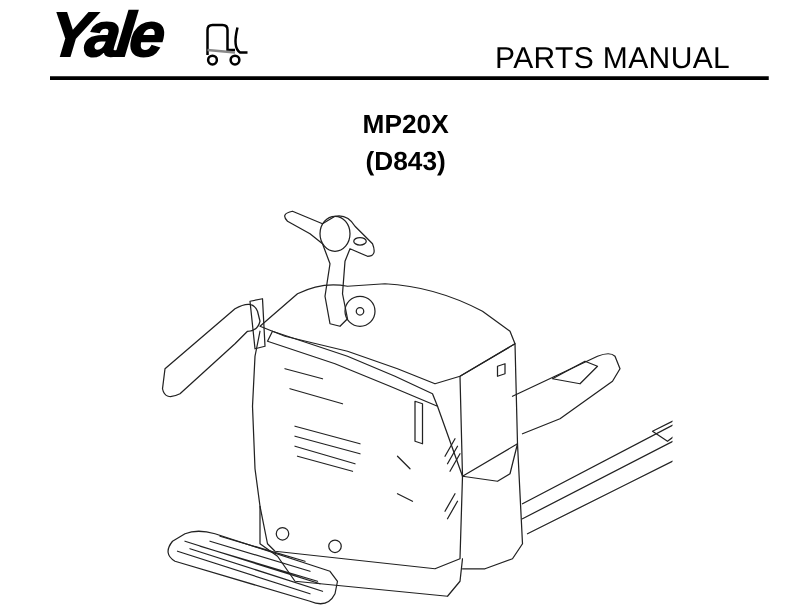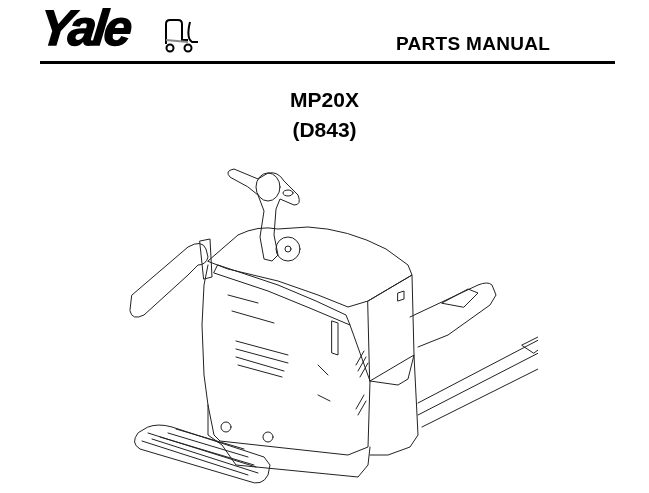--- a/index.html
+++ b/index.html
@@ -1,21 +1,21 @@
 <!DOCTYPE html>
 <html><head>
   <meta charset="utf-8">
   <style>
     html, body { margin: 0; padding: 0; background: #ffffff; }
     body { width: 649px; height: 493px; position: relative; overflow: hidden; font-family: "Liberation Sans", sans-serif; }
     .logo { position: absolute; left: 40px; top: 6px; height: 46px; }
     .logo-text { position: absolute; left: 0; top: -6px; font-family: "Liberation Sans", sans-serif; font-weight: 900; font-style: italic; font-size: 50px; letter-spacing: -3px; color: #000; transform: skewX(-6deg); line-height: 56px; -webkit-text-stroke: 1.4px #000; }
     .logo-truck { position: absolute; left: 122px; top: 12px; }
     .rule { position: absolute; left: 40px; top: 61px; width: 575px; height: 3px; background: #000; }
-    .manual-title { position: absolute; left: 396px; top: 33px; font-weight: bold; font-size: 19px; color: #000; letter-spacing: 0.3px; white-space: nowrap; }
+    .manual-title { position: absolute; left: 396px; top: 33px; font-weight: normal; font-size: 24px; color: #000; letter-spacing: 0.3px; white-space: nowrap; }
     .model { position: absolute; left: 0; width: 649px; text-align: center; font-weight: bold; font-size: 21px; color: #000; }
     .model.m1 { top: 88px; }
     .model.m2 { top: 118px; }
     .illustration { position: absolute; left: 118px; top: 165px; }
   </style>
 </head>
 <body>
 
 <div class="logo">
   <span class="logo-text">Yale</span>

